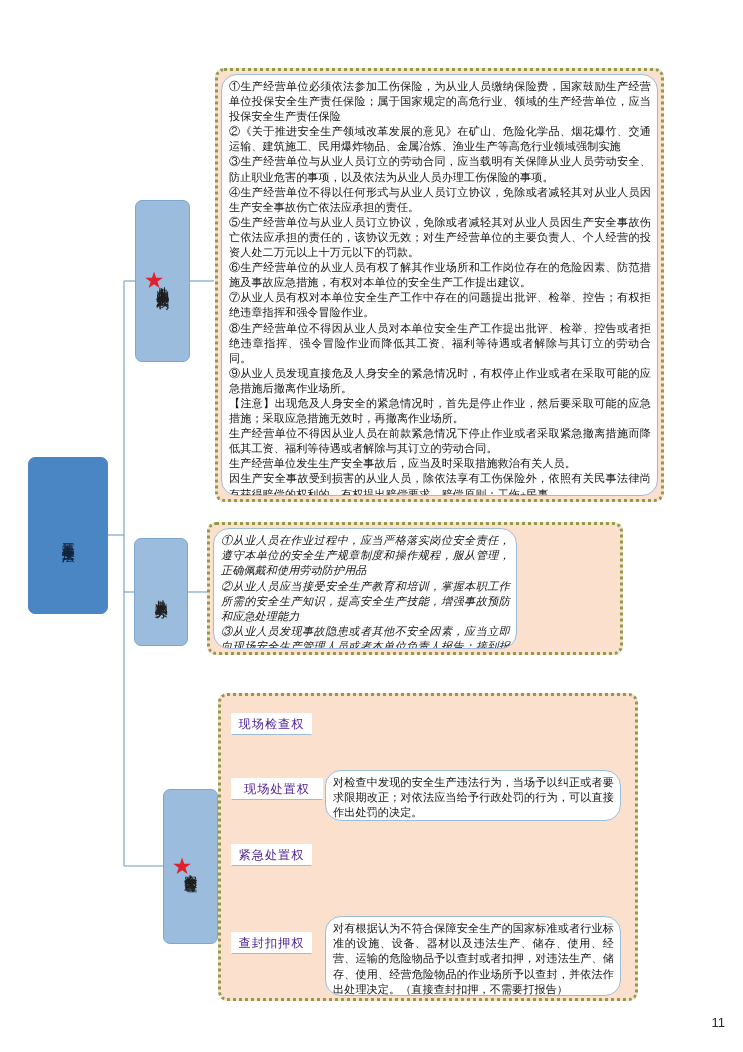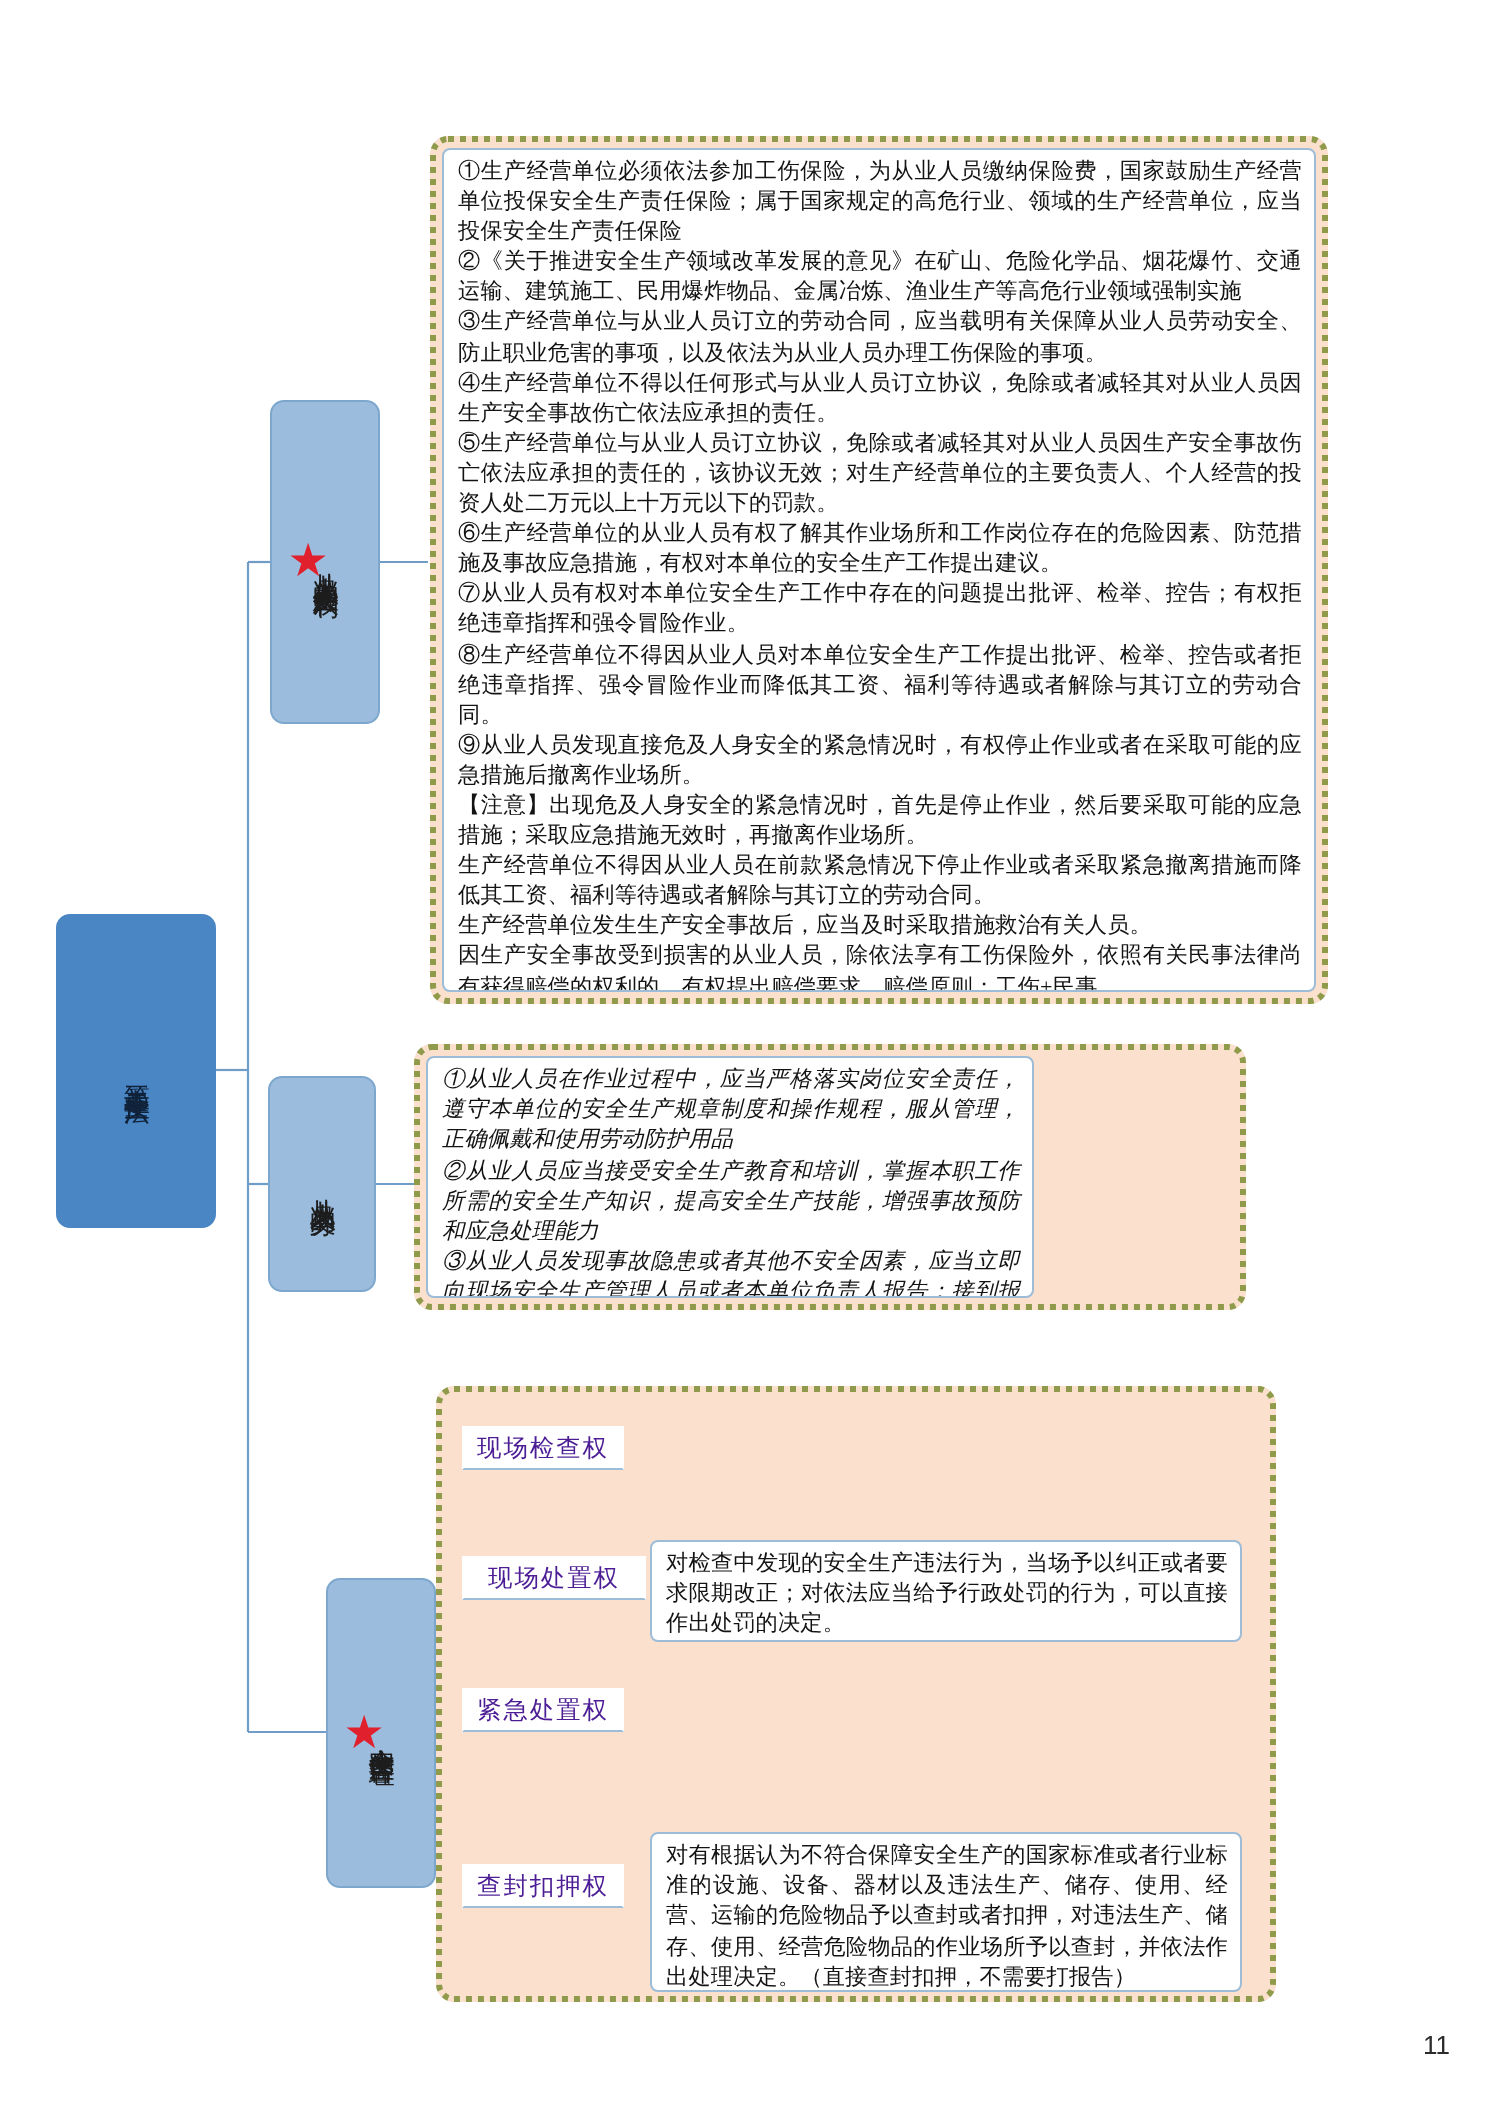--- a/index.html
+++ b/index.html
@@ -88,21 +88,21 @@
     border-radius: 9px;
   }
 
   
   .content-box {
     position: absolute;
     z-index: 4;
     box-sizing: border-box;
     background: #ffffff;
     border: 1px solid #9dbcd8;
-    border-radius: 4px;
+    border-radius: 16px;
     padding: 4px 6px 4px 7px;
     font-size: 11.1px;
     line-height: 15.1px;
     color: #131313;
     text-align: justify;
     letter-spacing: 0.1px;
     overflow: hidden;
     white-space: pre-line;
   }
   .content-box.compact {

